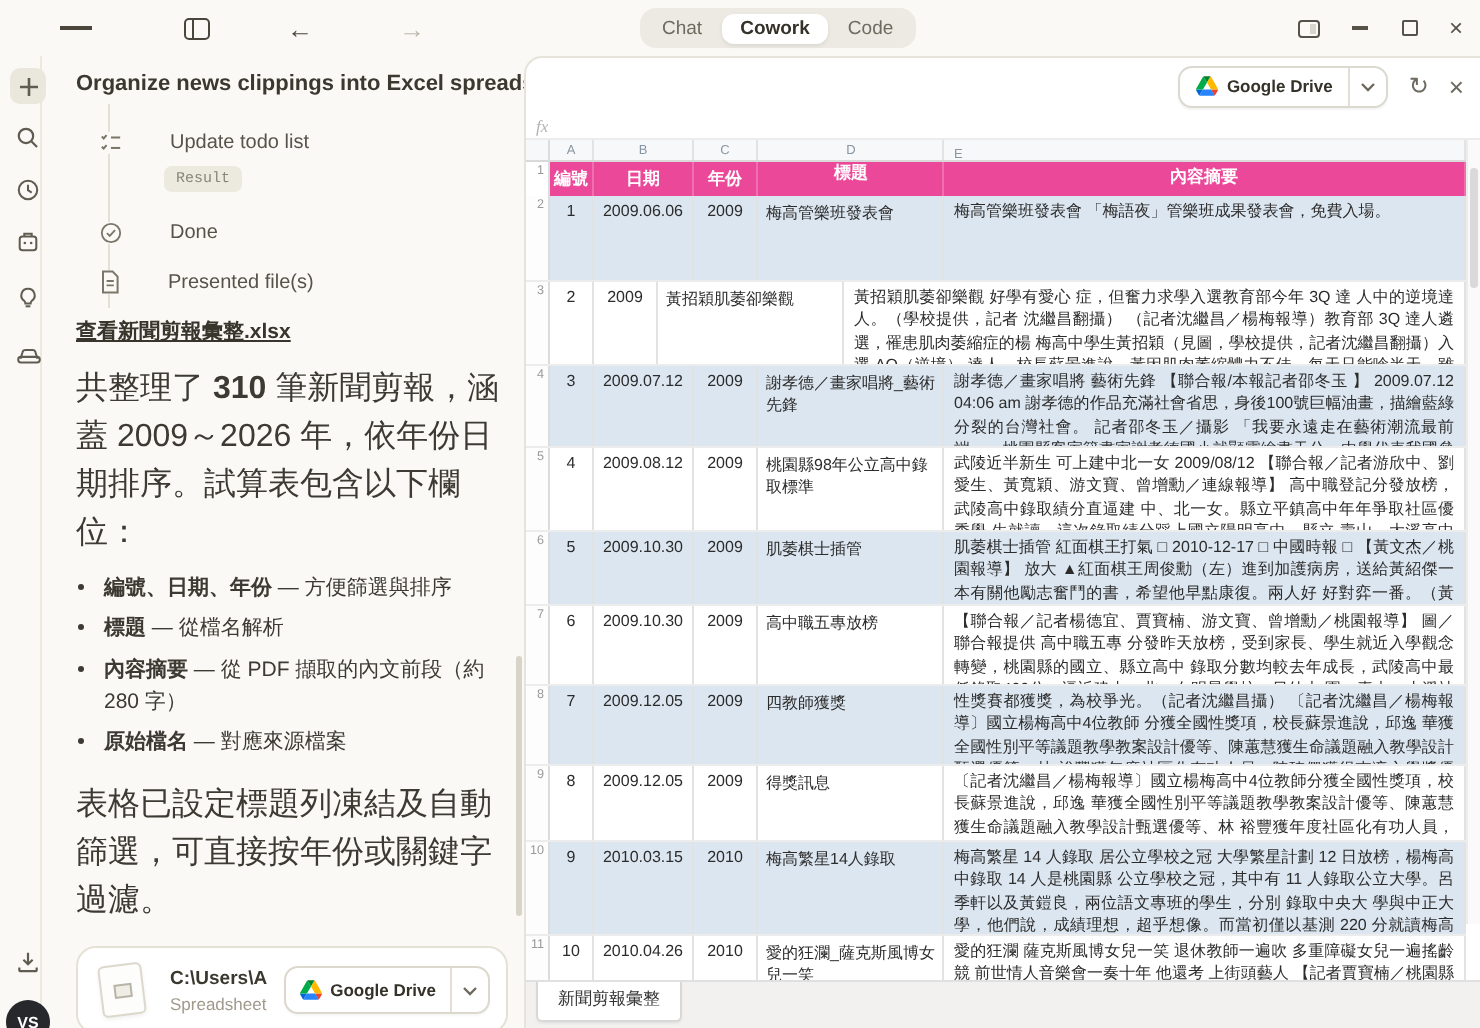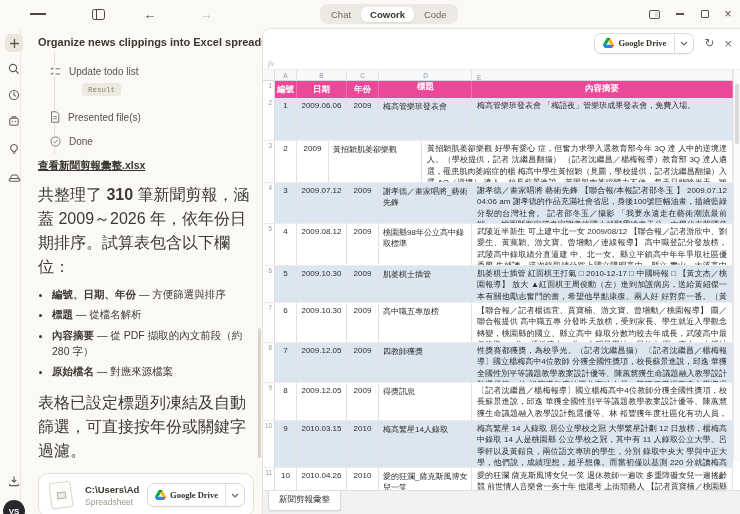--- a/index.html
+++ b/index.html
@@ -29,40 +29,40 @@
   .rail-btn { position:absolute; left:5px; width:18px; height:18px; display:flex; align-items:center; justify-content:center; color:#5f5c52; cursor:pointer; border-radius:5px; }
   .rail-btn.boxed { background:#eae7dd; }
   .avatar { position:absolute; left:3px; width:22px; height:22px; border-radius:50%; background:#26282b; color:#fff; font-size:8px; font-weight:bold; display:flex; align-items:center; justify-content:center; cursor:pointer; }
 
   
   .chat { position:absolute; left:28px; top:28px; bottom:0; width:234px; display:flex; flex-direction:column; padding:6px 8px 4px 10px; }
   .chat-title-row { display:flex; align-items:center; gap:5px; padding:2px 0 8px 0; }
   .chat-title { font-size:11px; font-weight:bold; color:#3b382f; white-space:nowrap; }
   .steps { position:relative; padding-left:12px; }
   .tl-line { position:absolute; left:16px; top:-4px; height:102px; width:1px; background:#e4e0d4; }
-  .step { display:flex; align-items:center; gap:8px; margin:10px 0 0 0; position:relative; background:#faf9f5; }
+  .step { display:flex; align-items:center; gap:24px; margin:10px 0 0 0; position:relative; background:#faf9f5; }
   .step .s-ico { color:#7a766a; display:flex; }
   .step .s-label { font-size:10px; color:#57534a; }
   .chip { display:inline-block; margin:6px 0 2px 32px; font-family:"Liberation Mono","DejaVu Sans Mono",monospace; font-size:7.5px; color:#8a857c; background:#ecead f; background:#ece9df; border-radius:4px; padding:2.5px 6px; }
   .msg { font-size:16px; line-height:1.5; color:#3d3a33; }
   .file-link { display:inline-block; margin:12px 0 2px 0; font-size:10.5px; font-weight:bold; color:#37352c; text-decoration:underline; cursor:pointer; }
   .para { margin-top:8px; }
   ul.blts { margin:7px 0 0 14px; }
   ul.blts li { font-size:10.5px; line-height:1.55; margin-bottom:4px; color:#3d3a33; }
   .b { font-weight:bold; }
   
   .file-card { margin-top:10px; background:#fff; border:1px solid #e5e1d6; border-radius:10px; padding:7px 8px; display:flex; align-items:center; gap:8px; cursor:pointer; }
   .thumb { width:30px; height:28px; position:relative; flex:none; }
   .thumb .pg { position:absolute; left:3px; top:1px; width:22px; height:26px; background:#fdfdfb; border:1px solid #dcd8cd; border-radius:3px; transform:rotate(-7deg); box-shadow:0 1px 2px rgba(0,0,0,.06); display:flex; align-items:center; justify-content:center; }
   .thumb .cells { width:9px; height:7px; border:1px solid #b9b4a8; background:#efede6; }
   .fc-meta { flex:1; min-width:0; }
   .fc-name { font-size:9.5px; font-weight:bold; color:#3b382f; white-space:nowrap; overflow:hidden; }
   .fc-sub { font-size:8.5px; color:#a09a8d; margin-top:2px; }
   .gd-btn { flex:none; display:flex; align-items:center; background:#fff; border:1px solid #dcd8cd; border-radius:7px; height:24px; overflow:hidden; cursor:pointer; box-shadow:0 1px 1px rgba(0,0,0,.04); }
-  .gd-main { display:flex; align-items:flex-end; gap:4px; padding:0 7px; font-size:8.5px; font-weight:bold; color:#35322a;font-family:Liberation Serif, serif; }
+  .gd-main { display:flex; align-items:flex-end; gap:4px; padding:0 7px; font-size:8.5px; font-weight:bold; color:#35322a; }
   .gd-sep { width:1px; height:24px; background:#e3dfd4; }
   .gd-car { padding:0 5px; display:flex; align-items:center; }
   .act-row { display:flex; gap:10px; margin:10px 0 0 2px; color:#827d71; }
   .act-row .a-ico { cursor:pointer; display:flex; }
   .spark { margin:14px 0 0 6px; }
   
   .composer { margin-top:auto; background:#fff; border:1px solid #e2ded2; border-radius:13px; box-shadow:0 1px 3px rgba(0,0,0,.05); padding:9px 10px 8px 12px; height:58px; display:flex; flex-direction:column; }
   .composer input { border:none; outline:none; font-size:10.5px; color:#3d3a33; font-family:inherit; background:transparent; width:100%; }
   .composer input::placeholder { color:#a8a294; }
   .comp-row { display:flex; align-items:center; margin-top:auto; }
@@ -202,35 +202,35 @@
               <path d="M6 3h5" stroke="currentColor" stroke-width="1.1"></path>
               <path d="M1 8l1 1 1.6-1.8" stroke="currentColor" stroke-width="1.1" fill="none"></path>
               <path d="M6 8.7h5" stroke="currentColor" stroke-width="1.1"></path>
             </svg>
         </span>
         <span class="s-label">Update todo list</span>
       </div>
       <span class="chip">Result</span>
       <div class="step" style="margin-top:13px">
         <span class="s-ico">
+          <svg width="11" height="11" viewBox="0 0 12 12">
+              <circle cx="6" cy="6" r="5" stroke="currentColor" stroke-width="1" fill="none"></circle>
+              <path d="M3.8 6.1l1.5 1.5 2.9-3.2" stroke="currentColor" stroke-width="1" fill="none"></path>
+            </svg>
+        </span>
+        <span class="s-label">Done</span>
+      </div>
+      <div class="step" style="margin-top:13px">
+        <span class="s-ico">
           <svg width="10" height="12" viewBox="0 0 10 12">
               <path d="M1.5.8h4.8L8.8 3.3v7.9H1.5z" stroke="currentColor" stroke-width="1" fill="none"></path>
               <path d="M3.3 5.5h3.6M3.3 7.7h3.6" stroke="currentColor" stroke-width=".9"></path>
             </svg>
         </span>
         <span class="s-label">Presented file(s)</span>
-      </div>
-      <div class="step" style="margin-top:13px">
-        <span class="s-ico">
-          <svg width="11" height="11" viewBox="0 0 12 12">
-              <circle cx="6" cy="6" r="5" stroke="currentColor" stroke-width="1" fill="none"></circle>
-              <path d="M3.8 6.1l1.5 1.5 2.9-3.2" stroke="currentColor" stroke-width="1" fill="none"></path>
-            </svg>
-        </span>
-        <span class="s-label">Done</span>
       </div>
     </div>
 
     <a class="file-link">查看新聞剪報彙整.xlsx</a>
 
     <div class="msg para">
       <span>共整理了 </span><span class="b">310</span><span> 筆新聞剪報，涵蓋 2009～2026 年，依年份日期排序。試算表包含以下欄位：</span>
     </div>
 
     <ul class="blts">

